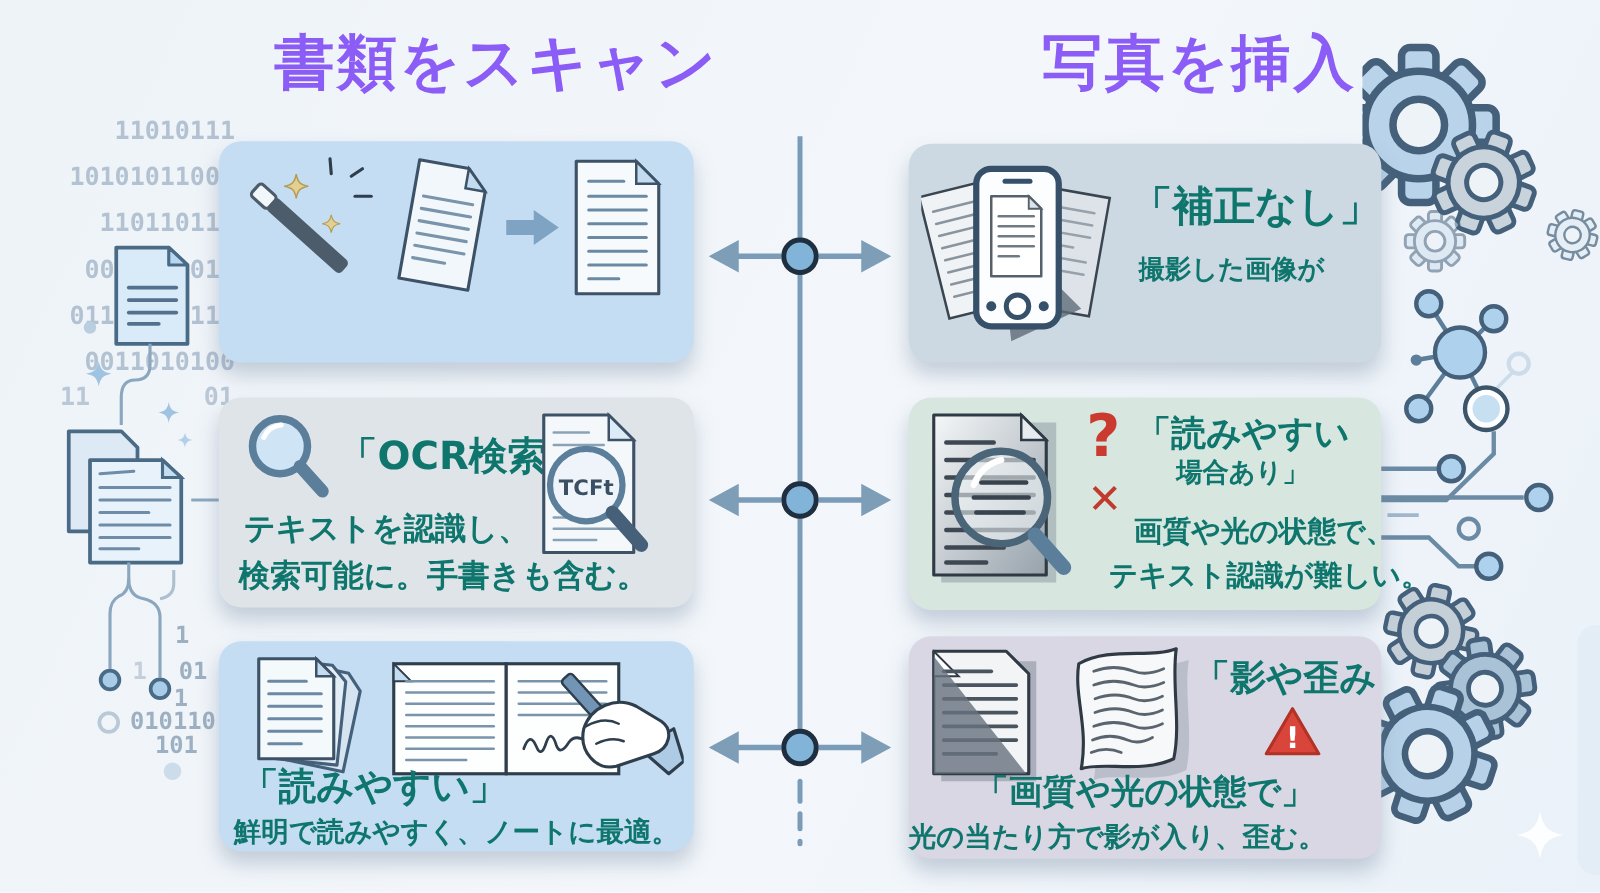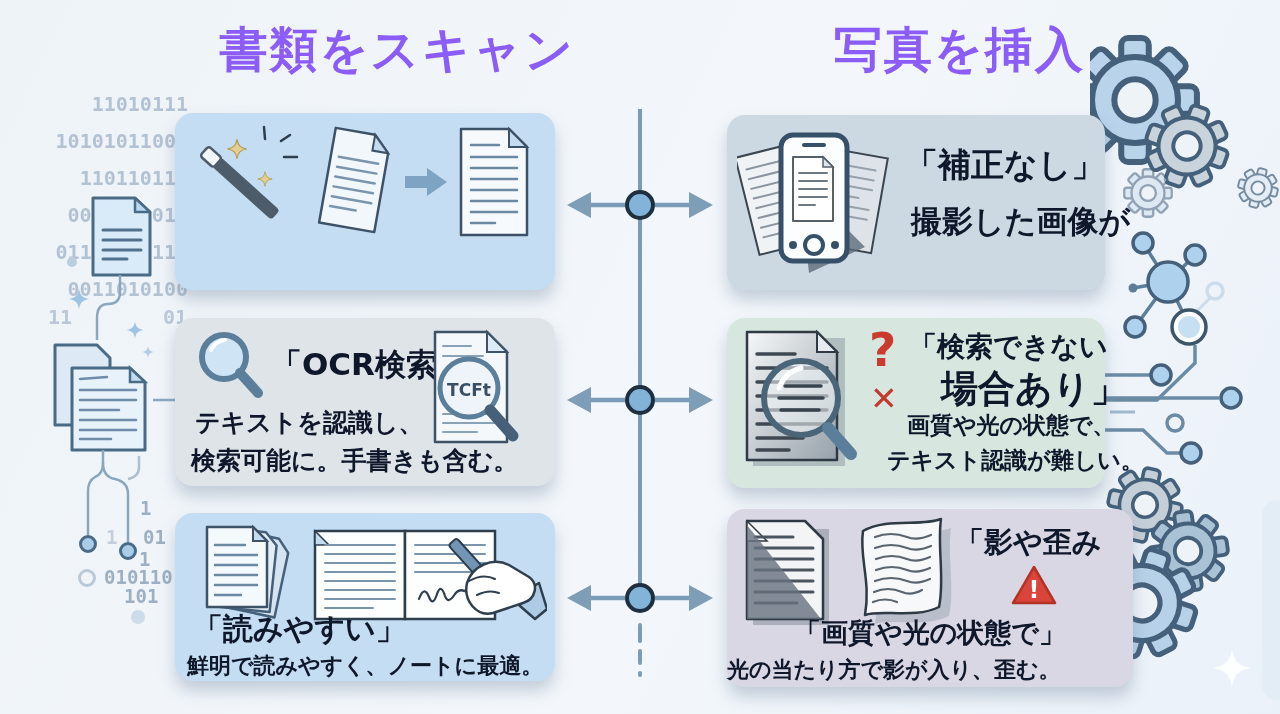--- a/index.html
+++ b/index.html
@@ -15,22 +15,22 @@
     text-align:right;white-space:nowrap;
   }
   .card{
     position:absolute;border-radius:18px;
     box-shadow:0 10px 16px rgba(110,130,155,.35);
   }
   .c-blue{background:#c4ddf2;}
   .c-gray{background:#dfe4e9;}
   .c-bluegray{background:#ccd8e2;}
   .c-mint{background:#d7e7df;}
-  .c-lav{background:#d9d7e4;padding-left:28px;}
-  .cap{font-weight:800;color:#0f172a;white-space:nowrap;}
+  .c-lav{background:#d9d7e4;}
+  .cap{font-weight:800;color:#0f766e;white-space:nowrap;}
   .bin-top{
     font-family:"DejaVu Sans Mono",monospace;font-size:20px;font-weight:700;
     color:#b3c2d2;line-height:37px;text-align:right;width:150px;white-space:nowrap;
   }
   .bin-row7{font-family:"DejaVu Sans Mono",monospace;font-size:20px;font-weight:700;color:#b9c7d6;}
   .bin-sm{font-family:"DejaVu Sans Mono",monospace;font-size:19px;font-weight:700;color:#9db0c2;}
   .bin-sm.lt{color:#c4cfdb;}
   .red-q{color:#cb3a2e;font-size:47px;font-weight:900;line-height:1;}
   .red-x{color:#c2392d;font-size:33px;font-weight:900;line-height:1;}
   svg text{font-family:"DejaVu Sans","Liberation Sans",sans-serif;}
@@ -363,21 +363,21 @@
         <line x1="62" y1="60" x2="90" y2="60"></line>
       <line x1="62" y1="68" x2="90" y2="68"></line>
         <line x1="62" y1="76" x2="90" y2="76"></line>
       <line x1="62" y1="84" x2="78" y2="84"></line>
     </g>
     <circle cx="77" cy="124" r="9" fill="#ffffff" stroke="#37506a" stroke-width="4"></circle>
     <circle cx="56" cy="124" r="4" fill="#37506a"></circle>
     <circle cx="98" cy="124" r="4" fill="#37506a"></circle>
   </svg>
   <div class="abs cap" style="left:178px;top:28px;font-size:33px;">「補正なし」</div>
-  <div class="abs cap" style="left:184px;top:86px;font-size:31px;">撮影した画像が</div>
+  <div class="abs cap" style="left:184px;top:86px;font-size:21px;">撮影した画像が</div>
 </div>
 
 <div class="card c-mint" style="left:727px;top:318px;width:378px;height:170px;">
   <svg class="abs" style="left:12px;top:8px;" width="132" height="152" viewBox="0 0 132 152">
     <defs>
       <linearGradient id="docgray" x1="0" y1="0" x2="1" y2="1">
         <stop offset="0" stop-color="#f5f7f8"></stop>
           <stop offset="1" stop-color="#97a2ab"></stop>
       </linearGradient>
     </defs>
@@ -399,22 +399,22 @@
     <path d="M40,62 Q46,46 62,42" fill="none" stroke="#ffffff" stroke-width="5" stroke-linecap="round"></path>
     <g stroke="#39434d" stroke-width="3.5" stroke-linecap="round">
       <line x1="40" y1="72" x2="84" y2="72"></line>
         <line x1="42" y1="84" x2="80" y2="84"></line>
         <line x1="46" y1="60" x2="82" y2="60"></line>
     </g>
     <line x1="89" y1="102" x2="112" y2="128" stroke="#5b7e9b" stroke-width="12" stroke-linecap="round"></line>
   </svg>
   <div class="abs red-q" style="left:142px;top:8px;">?</div>
   <div class="abs red-x" style="left:143px;top:64px;">✕</div>
-  <div class="abs cap" style="left:182px;top:10px;font-size:28px;">「検索できない</div>
-  <div class="abs cap" style="left:214px;top:46px;font-size:37px;">場合あり」</div>
+  <div class="abs cap" style="left:182px;top:10px;font-size:28px;">「読みやすい</div>
+  <div class="abs cap" style="left:214px;top:46px;font-size:21px;">場合あり」</div>
   <div class="abs cap" style="left:180px;top:92px;font-size:23px;">画質や光の状態で、</div>
   <div class="abs cap" style="left:160px;top:127px;font-size:23px;">テキスト認識が難しい。</div>
 </div>
 
 <div class="card c-lav" style="left:727px;top:509px;width:378px;height:178px;">
   <svg class="abs" style="left:14px;top:8px;" width="100" height="112" viewBox="0 0 100 112">
     <rect x="12" y="12" width="76" height="96" fill="#8a95a0" opacity="0.6"></rect>
     <path d="M6,4 H64 L82,22 V102 H6 Z" fill="#f2f4f6" stroke="#2f3a44" stroke-width="2.5" stroke-linejoin="round"></path>
     <path d="M6,4 L26,24 H6 Z" fill="#ffffff" stroke="#2f3a44" stroke-width="1.5"></path>
     <g stroke="#4a545e" stroke-width="3" stroke-linecap="round">

